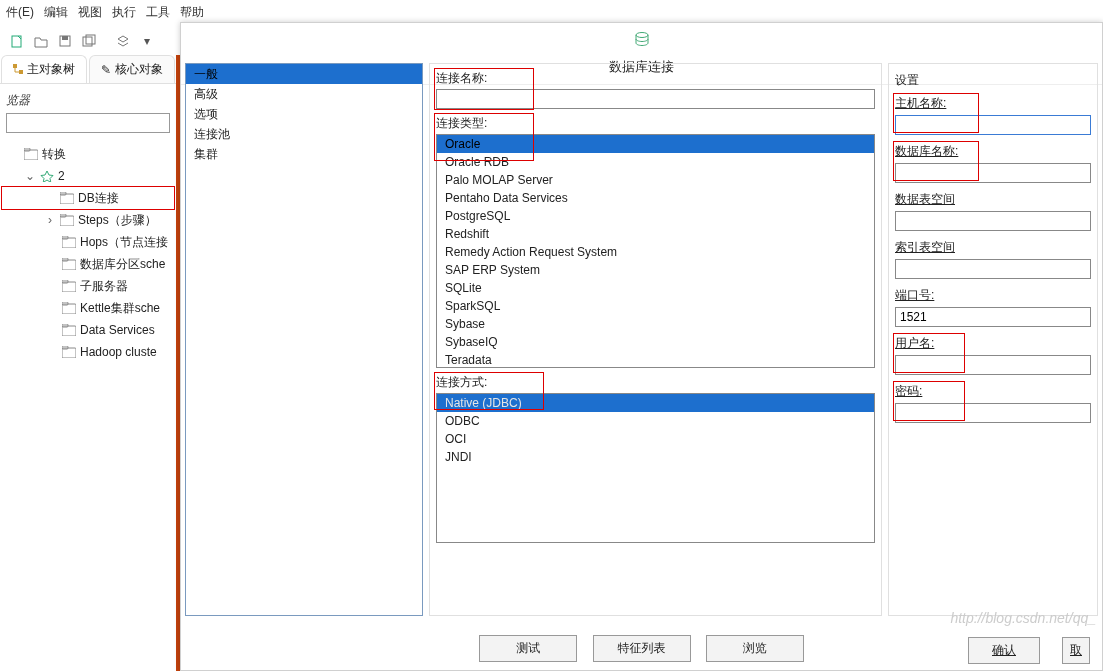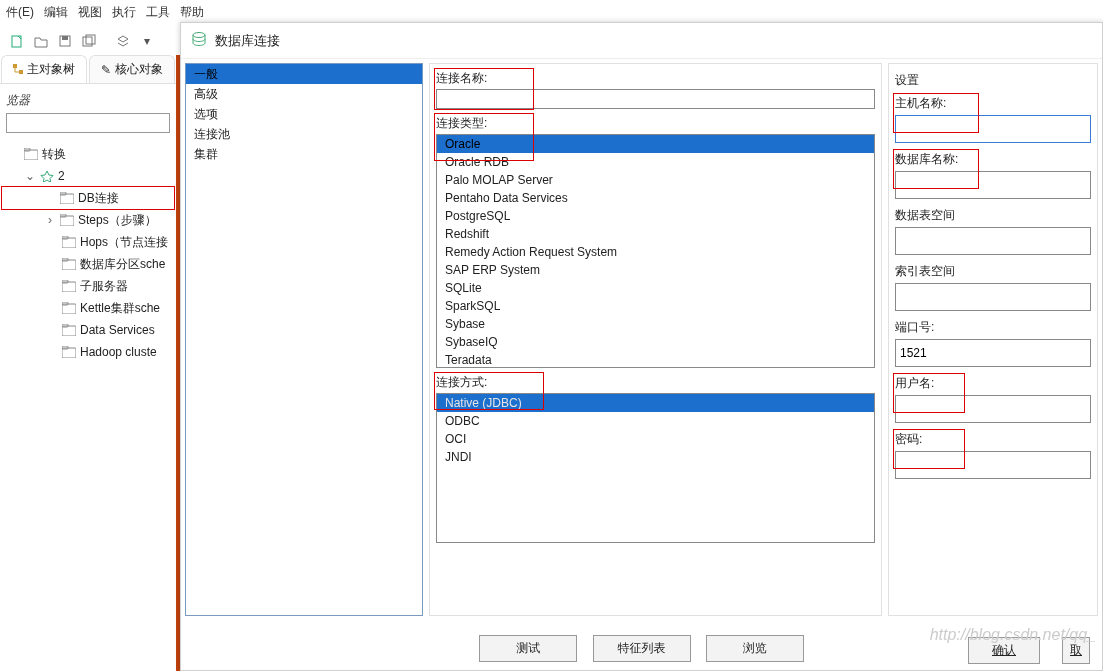--- a/index.html
+++ b/index.html
@@ -87,20 +87,21 @@
     left:180px; top:22px; right:0; bottom:0;
     background:#fff;
     border:1px solid #d0d0d0;
     box-shadow:0 0 6px rgba(0,0,0,0.2);
   }
   .dialog-title {
     display:flex; align-items:center; gap:8px;
     padding:8px 10px;
     font-size:13px;
     border-bottom:1px solid #eee;
+    flex-direction:column;
   }
   .dialog-body {
     position:absolute;
     left:0; right:0; top:36px; bottom:50px;
     display:flex;
   }
 
   .left-list {
     width:238px;
     margin:4px 0 4px 4px;
@@ -153,24 +154,24 @@
   .method-box .item.selected { background:#1d6fce; color:#e5e5e5; }
 
   .right-col {
     width:210px;
     margin:4px 4px 4px 0;
     border:1px solid #e0e0e0;
     padding:6px 6px;
   }
   .right-col .field-label { margin-top:2px; }
   .right-col input {
-    width:100%; height:28px; border:1px solid #888; padding:0 4px; font-size:12px;
+    width:100%; height:20px; border:1px solid #888; padding:0 4px; font-size:12px;
     margin-top:1px;
   }
-  .right-col .grp { margin-bottom:8px; }
+  .right-col .grp { margin-bottom:8px;text-decoration:underline; }
 
   .dialog-buttons {
     position:absolute; left:0; right:0; bottom:8px;
     text-align:center;
   }
   .btn {
     display:inline-block;
     border:1px solid #999;
     background:#f3f3f3;
     padding:4px 0;
@@ -179,22 +180,22 @@
     font-size:12px;
     text-align:center;
   }
   .ok-cancel {
     position:absolute; right:6px; bottom:6px;
     display:flex; gap:10px;text-decoration:underline;
   }
   .ok-cancel .btn { width:72px; }
 
   .watermark {
-    position:absolute; right:6px; bottom:26px;
-    color:#ccc; font-size:16px; font-style:italic;
+    position:absolute; right:6px; bottom:44px;
+    color:#ccc; font-size:14px; font-style:italic;
     font-family: Arial, sans-serif;
     pointer-events:none;
   }
 
   
   .anno {
     position:absolute; border:1px solid #d00; pointer-events:none;
   }
 </style>
 </head>

